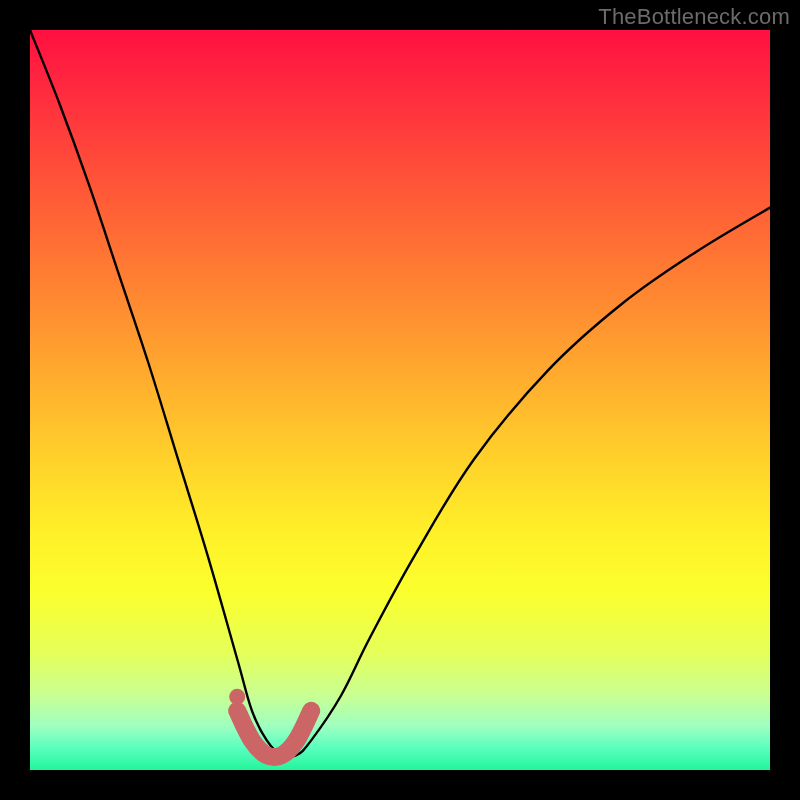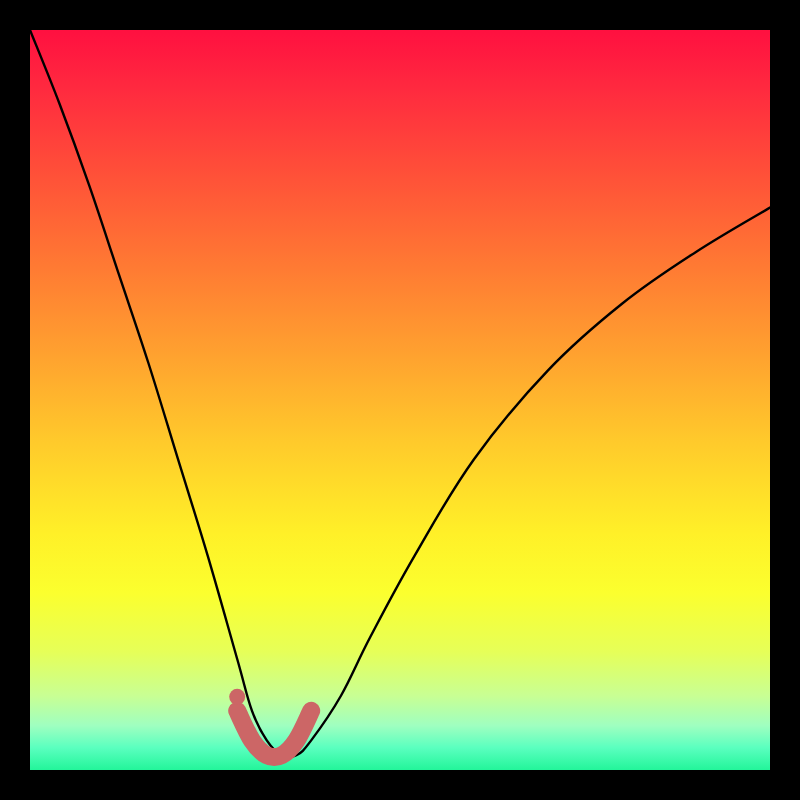--- a/index.html
+++ b/index.html
@@ -55,20 +55,21 @@
     left: 0;
     top: 0;
     width: 740px;
     height: 740px;
   }
 </style>
 </head>
 <body>
 
 <div class="frame">
+  <div class="watermark">TheBottleneck.com</div>
   <div class="plot">
     <svg class="curve" viewBox="0 0 740 740" preserveAspectRatio="none">
       <path fill="none" stroke="#000" stroke-width="2.4" stroke-linecap="round" d="M 0 0 C 5.328 13.32, 18.944000000000003 46.028000000000006, 29.6 74 C 40.256 101.972, 48.544000000000004 124.76399999999998, 59.2 155.39999999999998 C 69.856 186.03599999999997, 78.14399999999999 212.232, 88.8 244.2 C 99.456 276.168, 107.744 299.69999999999993, 118.4 332.99999999999994 C 129.056 366.29999999999995, 137.344 394.568, 148 429.2 C 158.656 463.832, 166.944 489.436, 177.6 525.4 C 188.256 561.364, 199.20800000000003 601.028, 207.20000000000002 629 C 215.192 656.972, 216.672 666.1479999999999, 222 680.8 C 227.328 695.452, 231.472 702.408, 236.8 710.4 C 242.12800000000001 718.3919999999999, 246.27200000000002 722.5360000000001, 251.60000000000002 725.2 C 256.928 727.864, 261.072 727.864, 266.4 725.2 C 271.72799999999995 722.5360000000001, 273.20799999999997 721.056, 281.2 710.4 C 289.192 699.7439999999999, 300.144 684.648, 310.8 666 C 321.456 647.352, 327.08000000000004 632.108, 340.40000000000003 606.8 C 353.72 581.492, 366.15200000000004 557.3679999999999, 384.8 525.4 C 403.448 493.43199999999996, 420.024 462.5, 444 429.2 C 467.976 395.9, 491.36 368.37199999999996, 518 340.4 C 544.64 312.428, 565.36 295.112, 592 273.8 C 618.64 252.48800000000003, 639.36 239.316, 666 222 C 692.64 204.684, 726.68 185.592, 740 177.60000000000002" id="mainPath"></path>
       <path fill="none" stroke="#cc6666" stroke-width="18" stroke-linecap="round" stroke-linejoin="round" d="M 207.20000000000002 680.8 C 209.864 686.1279999999999, 216.672 702.408, 222 710.4 C 227.328 718.3919999999999, 231.472 722.5360000000001, 236.8 725.2 C 242.12800000000001 727.864, 246.27200000000002 727.864, 251.60000000000002 725.2 C 256.928 722.5360000000001, 261.072 718.3919999999999, 266.4 710.4 C 271.72799999999995 702.408, 278.536 686.1279999999999, 281.2 680.8" id="hlPath"></path>
       <circle r="8" fill="#cc6666" id="hlDot" cx="207.20000000000002" cy="666.8"></circle>
     </svg>
   </div>
 </div>
 
 </body></html>

